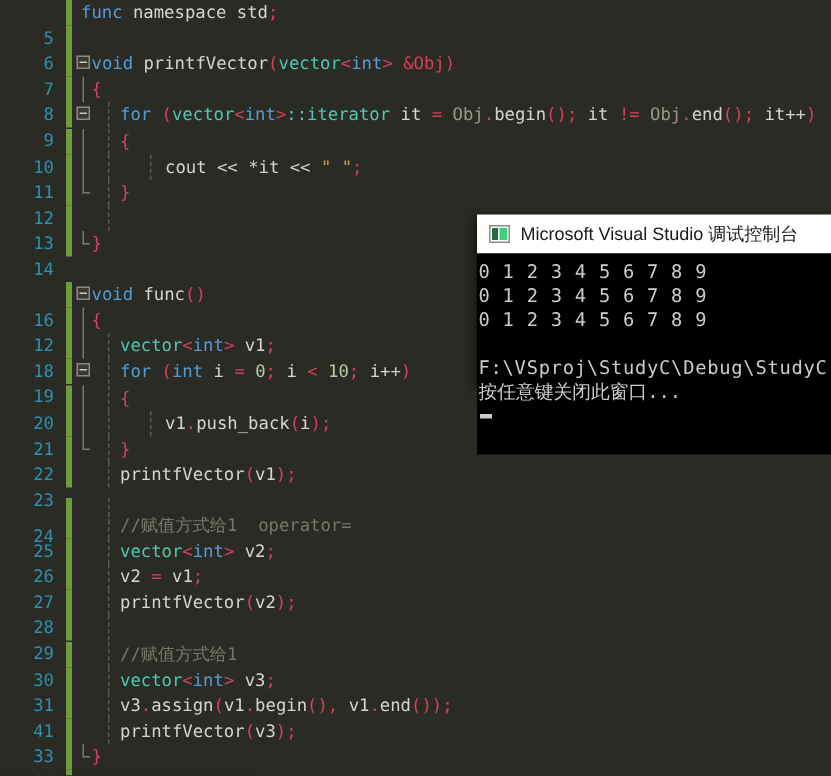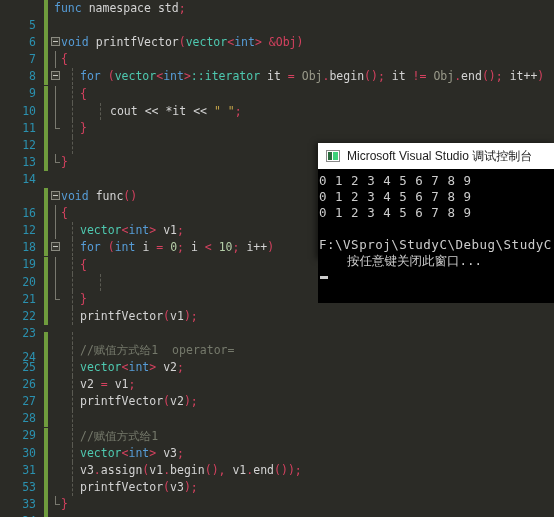--- a/index.html
+++ b/index.html
@@ -174,21 +174,21 @@
     box-sizing: border-box;
   }
   .con-line {
     color: #cccccc;
     font-family: "DejaVu Sans Mono", monospace;
     font-size: 12.5px;
     line-height: 16px;
     white-space: pre;
     letter-spacing: 0.5px;
   }
-  .con-line.cn { letter-spacing: 0; margin-left: 28px; }
+  .con-line.cn { letter-spacing: 0; }
   .con-blank { height: 16px; }
   #con-cursor {
     width: 8px;
     height: 3px;
     background: #cccccc;
     margin-left: 1px;
     margin-top: 7px;
   }
 
   
@@ -318,20 +318,21 @@
       <span class="guide g1"></span>
       <span class="code-text" style="left:80px"><span class="punct">{</span></span>
     </div>
 
     <div class="code-line" style="top:273.6px;position:absolute;left:0;right:0">
       <span class="gutter-num">21</span>
       <span class="change-bar"></span>
       <span class="fold-line"></span>
       <span class="guide g1"></span>
       <span class="guide g2"></span>
+      <span class="code-text" style="left:110px"><span class="ident">v1</span><span class="punct">.</span><span class="fn">push_back</span><span class="punct">(</span><span class="ident">i</span><span class="punct">)</span><span class="semi">;</span></span>
     </div>
 
     <div class="code-line" style="top:290.7px;position:absolute;left:0;right:0">
       <span class="gutter-num">22</span>
       <span class="change-bar"></span>
       <span class="fold-line end"></span>
       <span class="guide g1"></span>
       <span class="code-text" style="left:80px"><span class="punct">}</span></span>
     </div>
 
@@ -390,21 +391,21 @@
     </div>
 
     <div class="code-line" style="top:444.6px;position:absolute;left:0;right:0">
       <span class="gutter-num">31</span>
       <span class="change-bar"></span>
       <span class="guide g1"></span>
       <span class="code-text" style="left:80px"><span class="type">vector</span><span class="tmpl">&lt;</span><span class="kw">int</span><span class="tmpl">&gt;</span> <span class="ident">v3</span><span class="semi">;</span></span>
     </div>
 
     <div class="code-line" style="top:461.7px;position:absolute;left:0;right:0">
-      <span class="gutter-num">53</span>
+      <span class="gutter-num">41</span>
       <span class="change-bar"></span>
       <span class="guide g1"></span>
       <span class="code-text" style="left:80px"><span class="ident">v3</span><span class="punct">.</span><span class="fn">assign</span><span class="punct">(</span><span class="ident">v1</span><span class="punct">.</span><span class="fn">begin</span><span class="punct">()</span><span class="punct">,</span> <span class="ident">v1</span><span class="punct">.</span><span class="fn">end</span><span class="punct">()</span><span class="punct">)</span><span class="semi">;</span></span>
     </div>
 
     <div class="code-line" style="top:478.8px;position:absolute;left:0;right:0">
       <span class="gutter-num">33</span>
       <span class="change-bar"></span>
       <span class="guide g1"></span>
       <span class="code-text" style="left:80px"><span class="fn">printfVector</span><span class="punct">(</span><span class="ident">v3</span><span class="punct">)</span><span class="semi">;</span></span>

